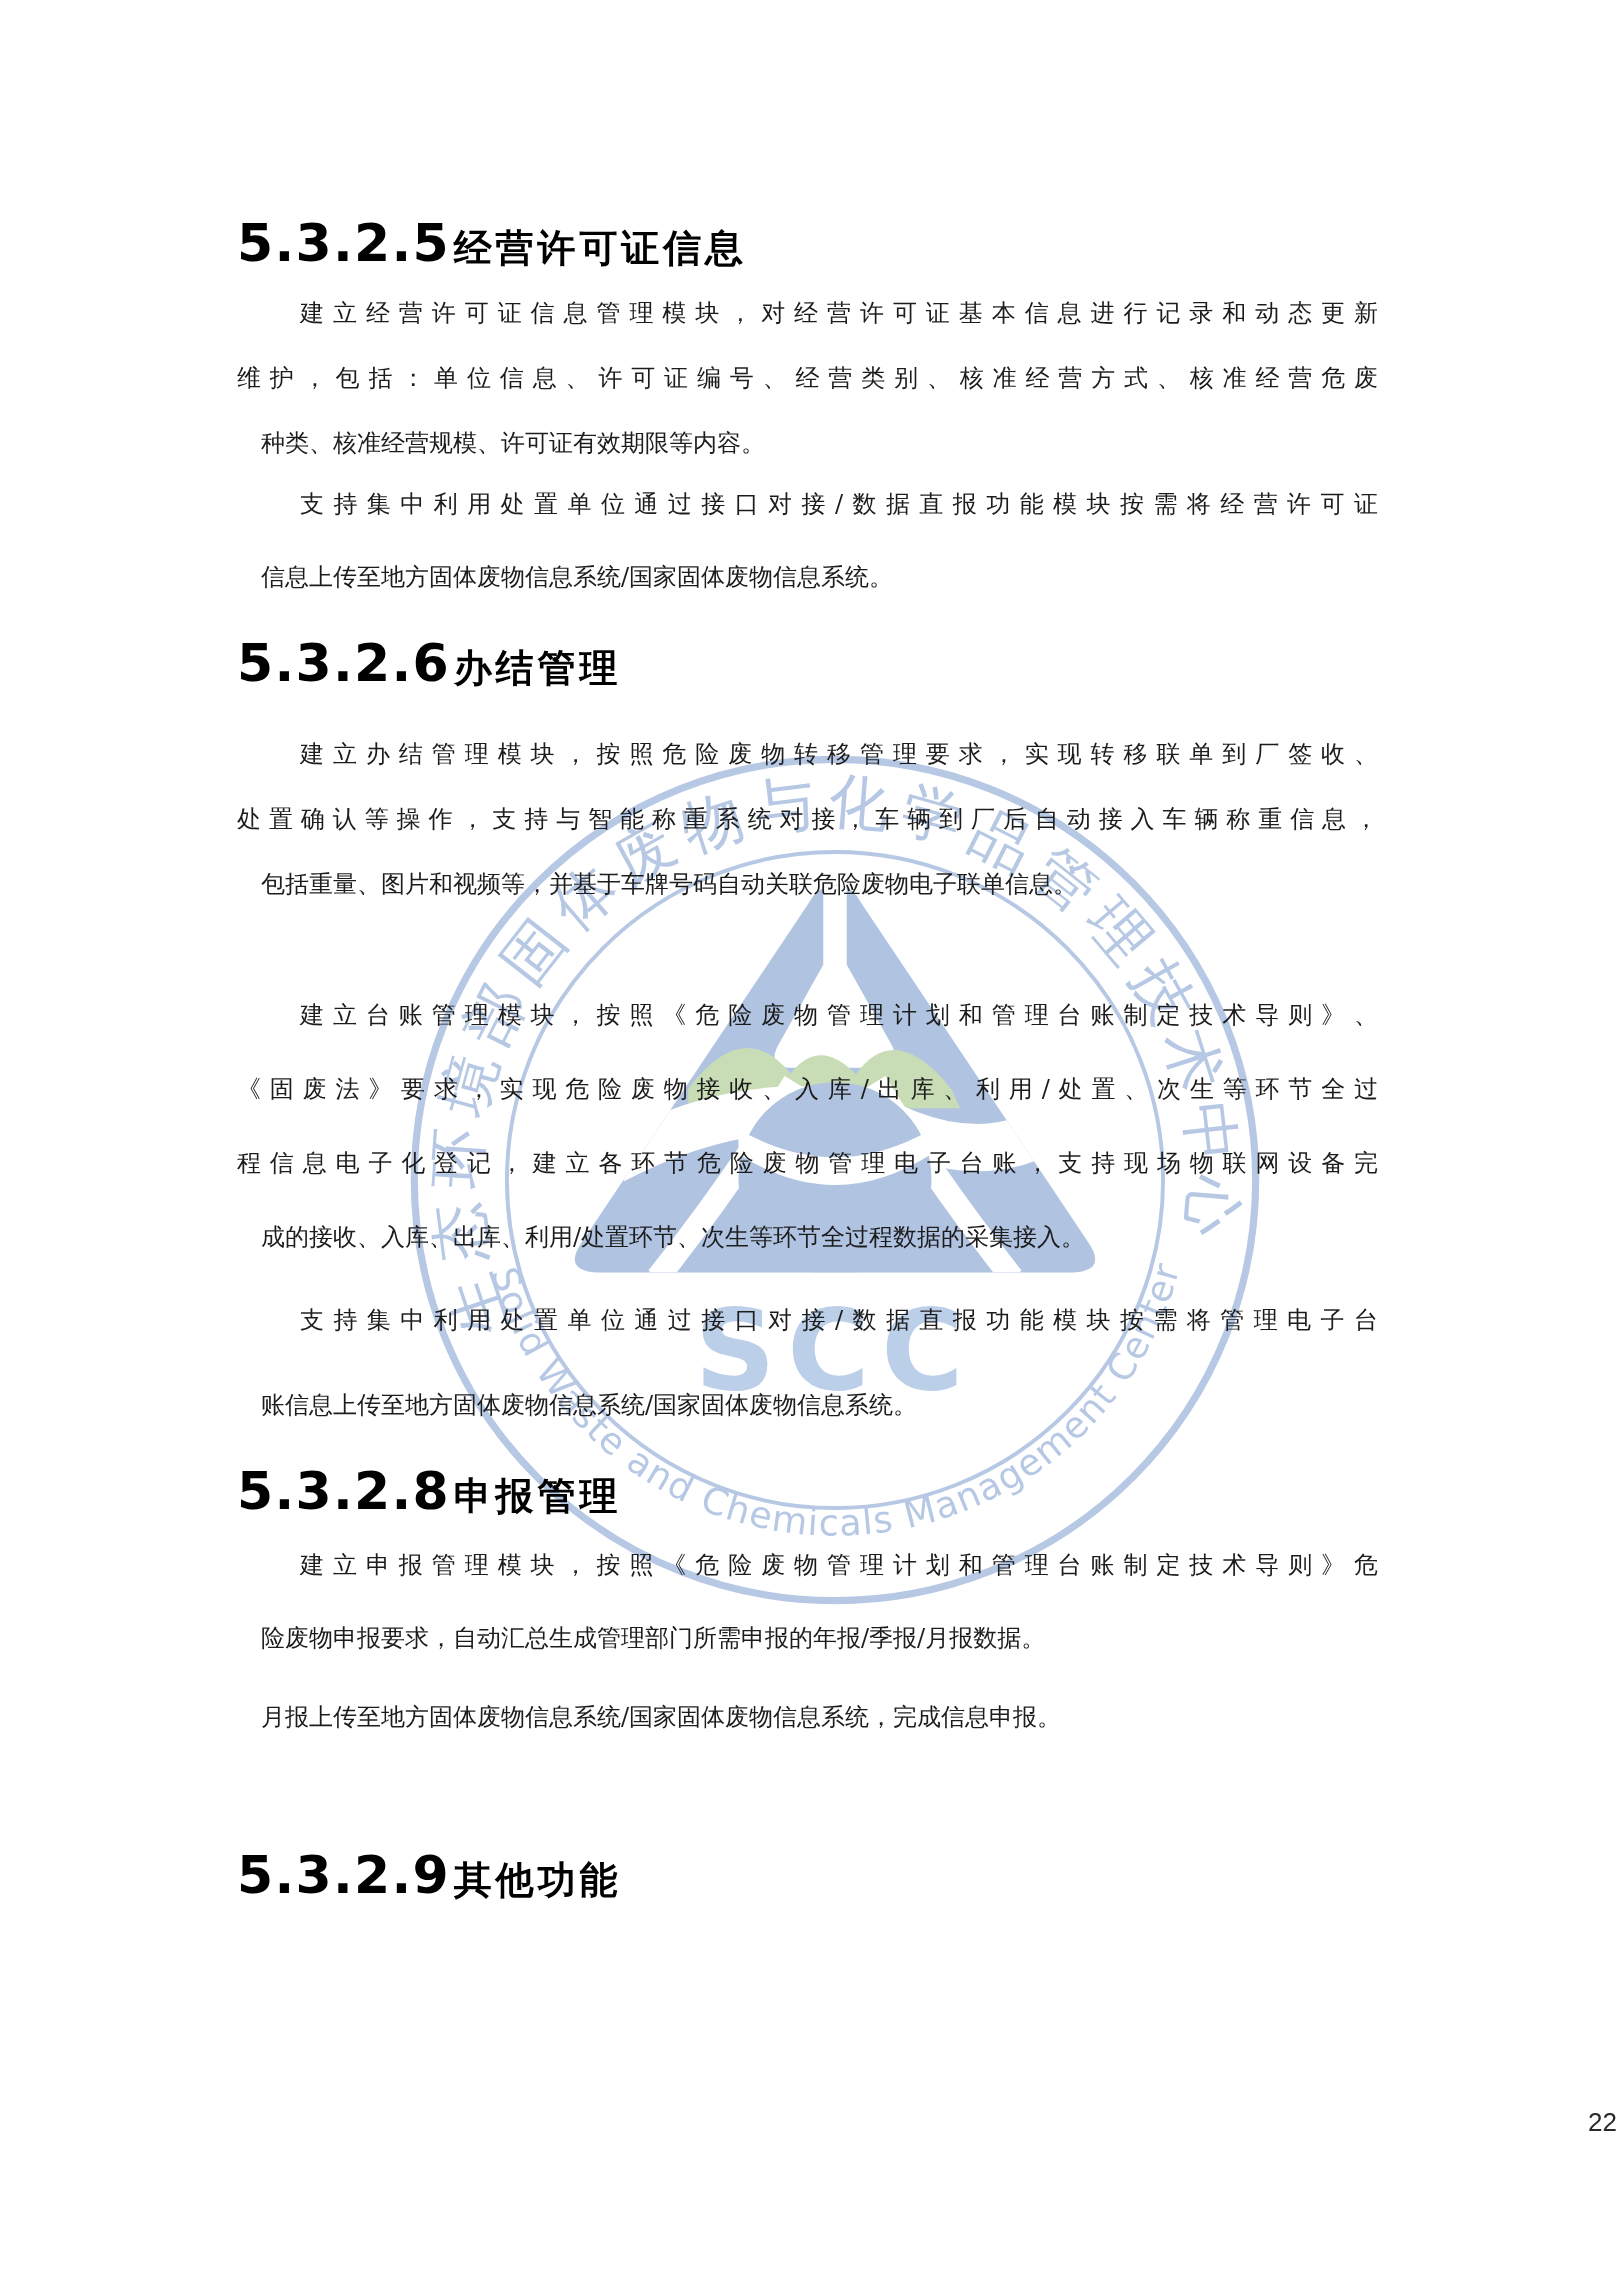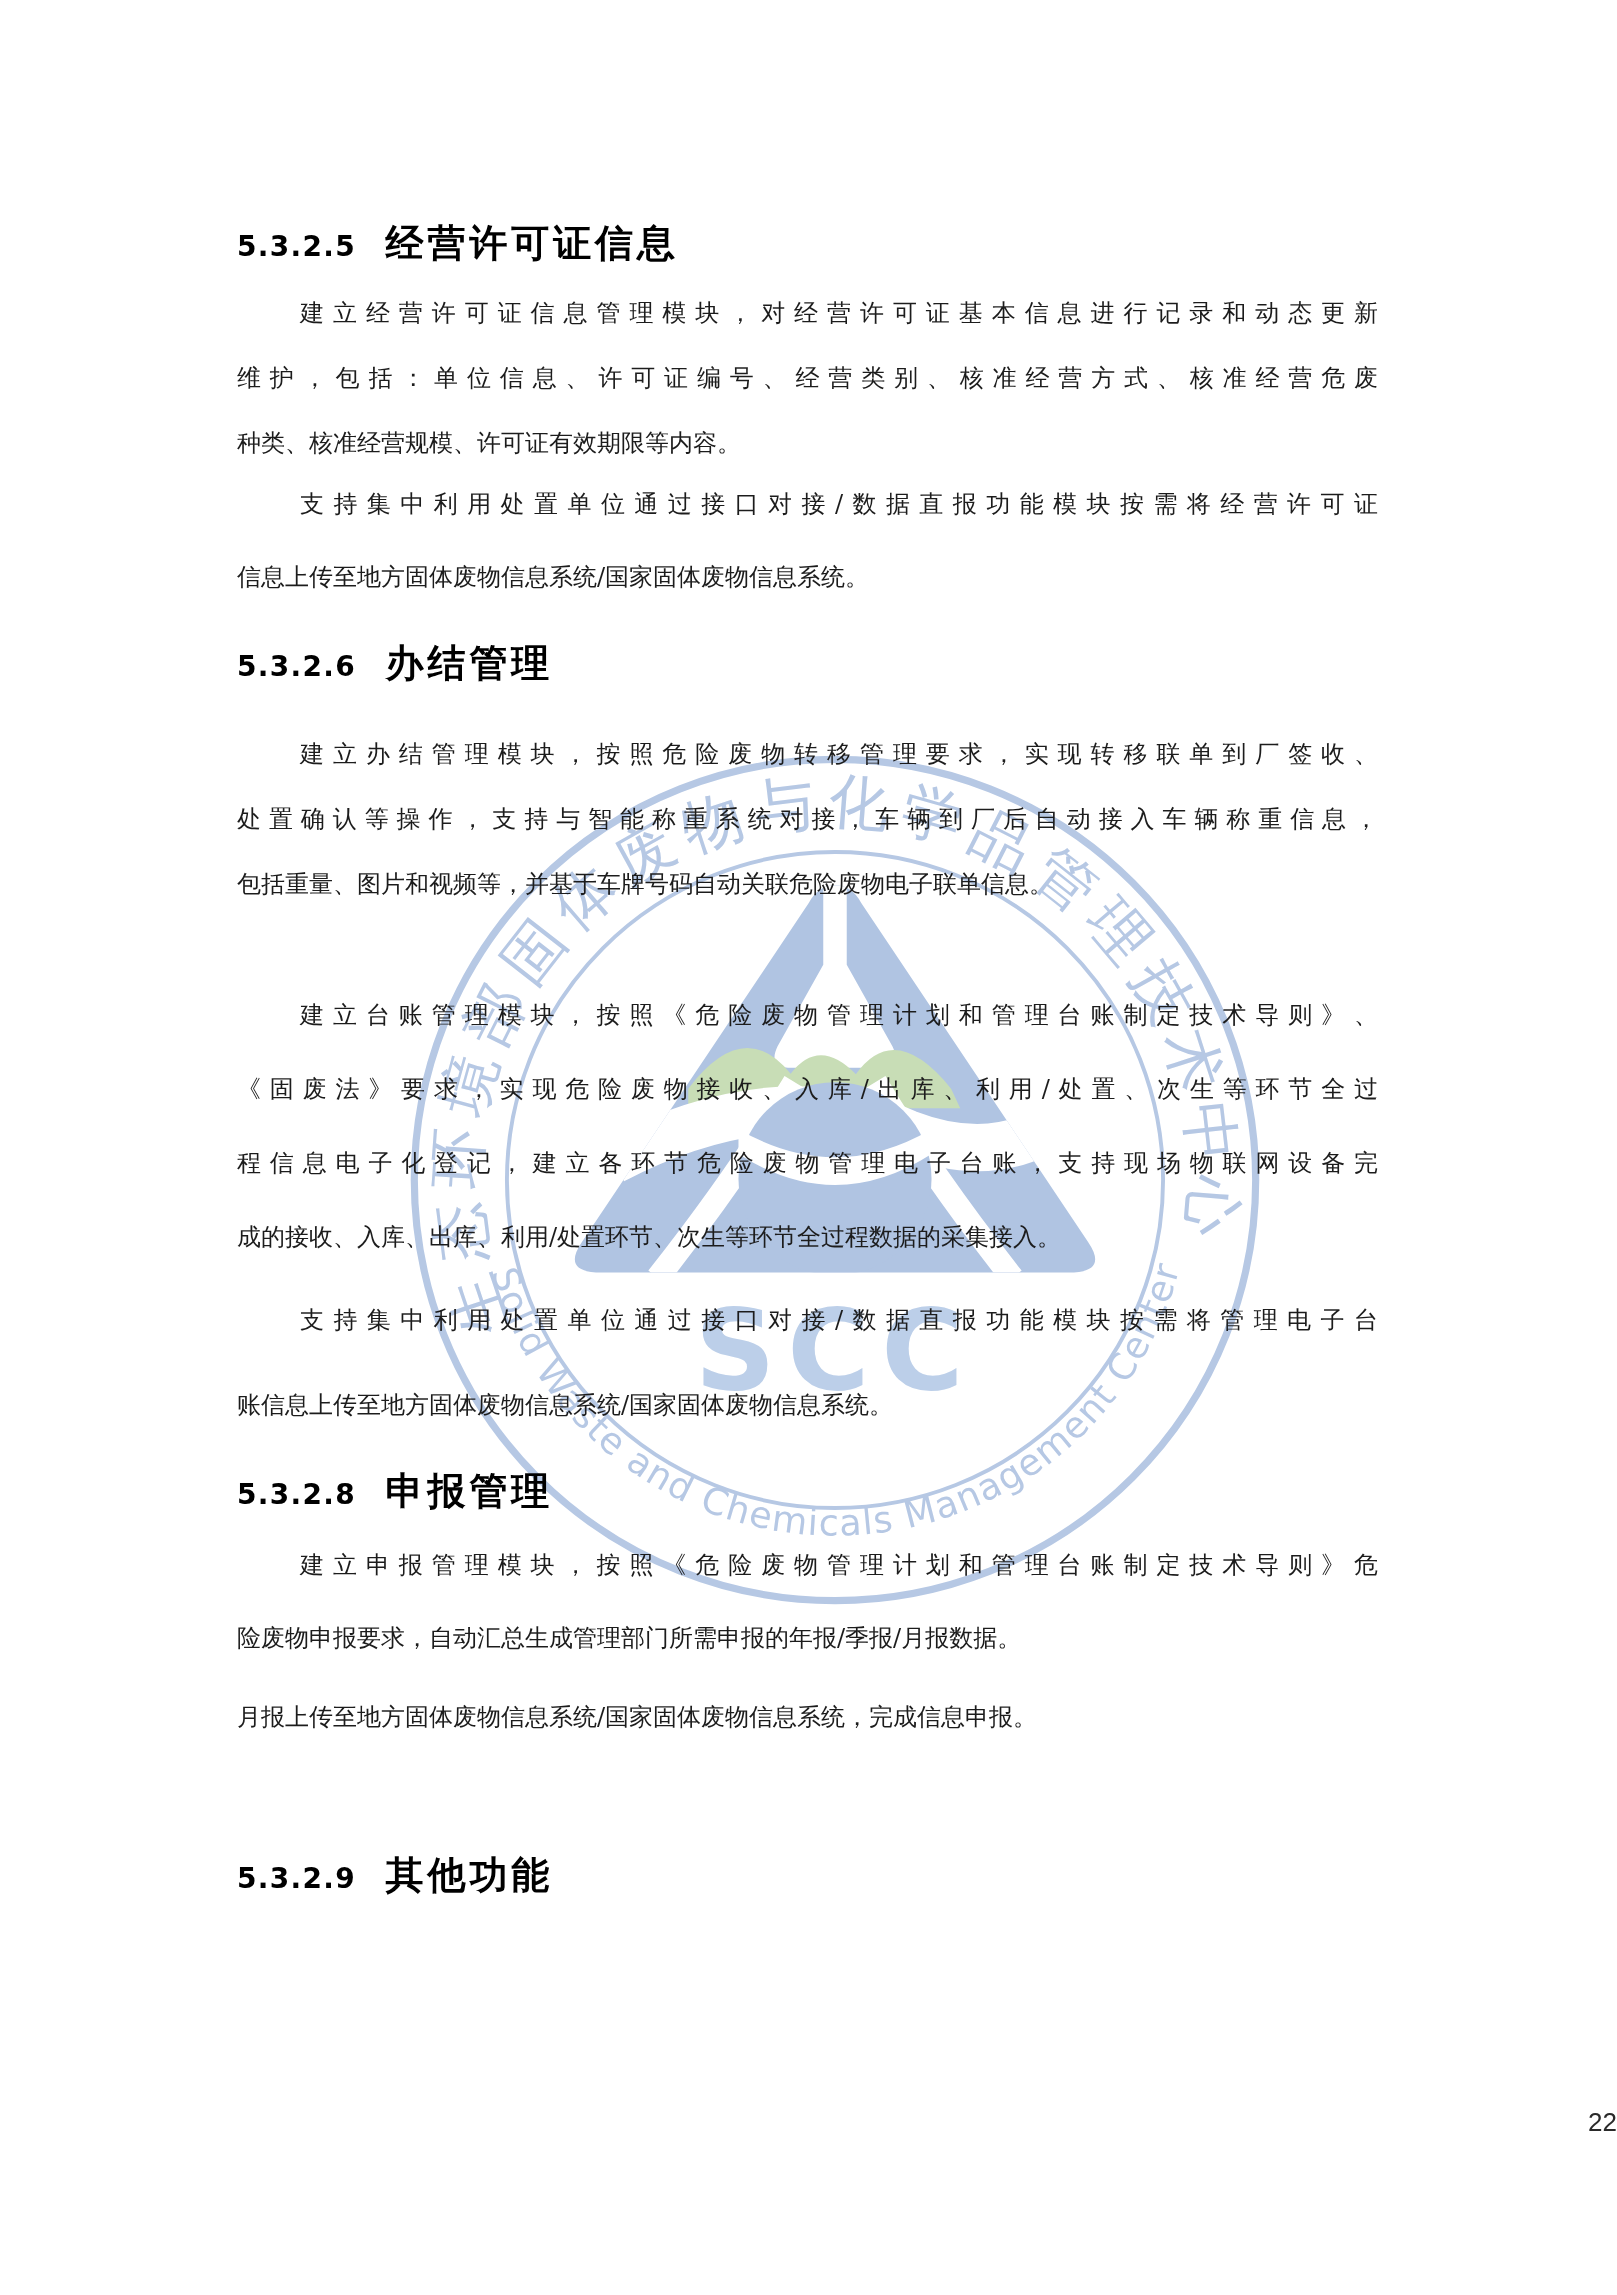--- a/index.html
+++ b/index.html
@@ -24,29 +24,29 @@
   .content{
     position:absolute;left:237px;top:0;width:1141px;height:100%;
     z-index:2;
   }
   .heading{
     position:absolute;left:0;width:100%;
     font-family:"DejaVu Sans","Liberation Sans",sans-serif;
     font-weight:bold;color:#000;
     line-height:46px;white-space:nowrap;
   }
-  .hnum{font-size:28px;letter-spacing:1.3px;margin-right:26px;}
+  .hnum{font-size:52px;letter-spacing:1.3px;}
   .htitle{font-size:38px;letter-spacing:3.9px;}
   .para{position:absolute;left:0;width:100%;}
   .ln{
     font-size:24px;color:#1c1c1c;
     line-height:var(--lh,65px);
     text-align:justify;text-align-last:justify;
   }
-  .ln.end{text-align-last:left;}
+  .ln.end{text-align-last:left;margin-left:24px;}
   .ln.indent{text-indent:63px;}
   .footer{
     position:absolute;left:0;top:2108px;width:100%;
     text-align:right;
     font-family:"Liberation Sans","DejaVu Sans",sans-serif;
     font-size:26px;color:#2a2a2a;line-height:29px;
     z-index:2;
   }
 </style>
 </head>

